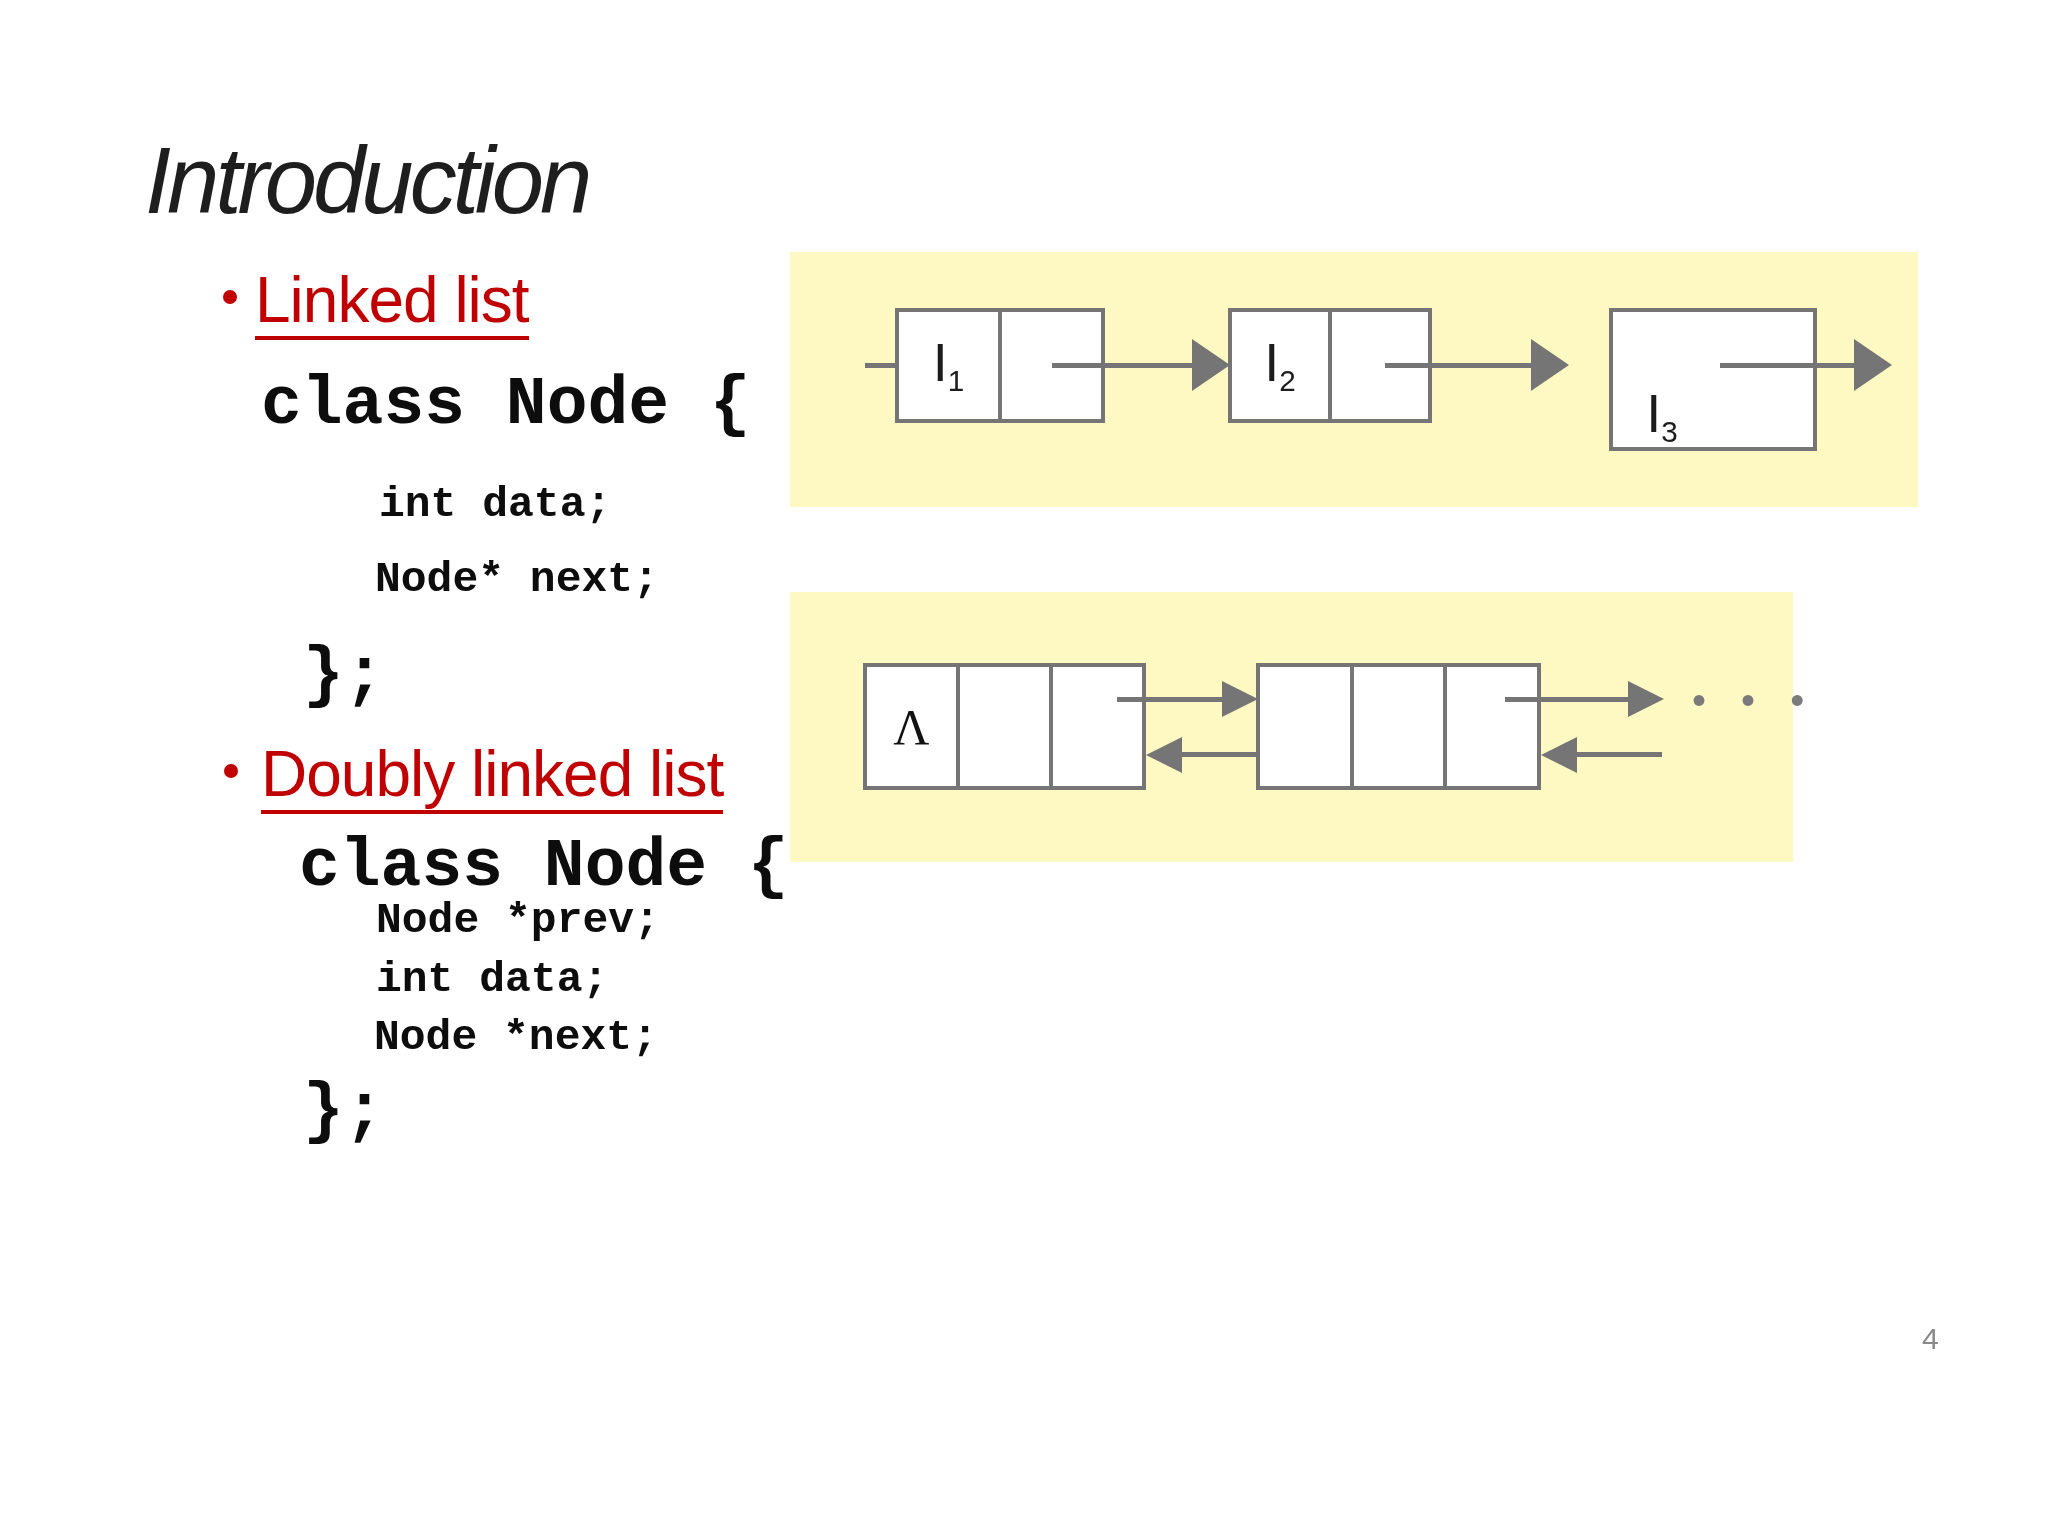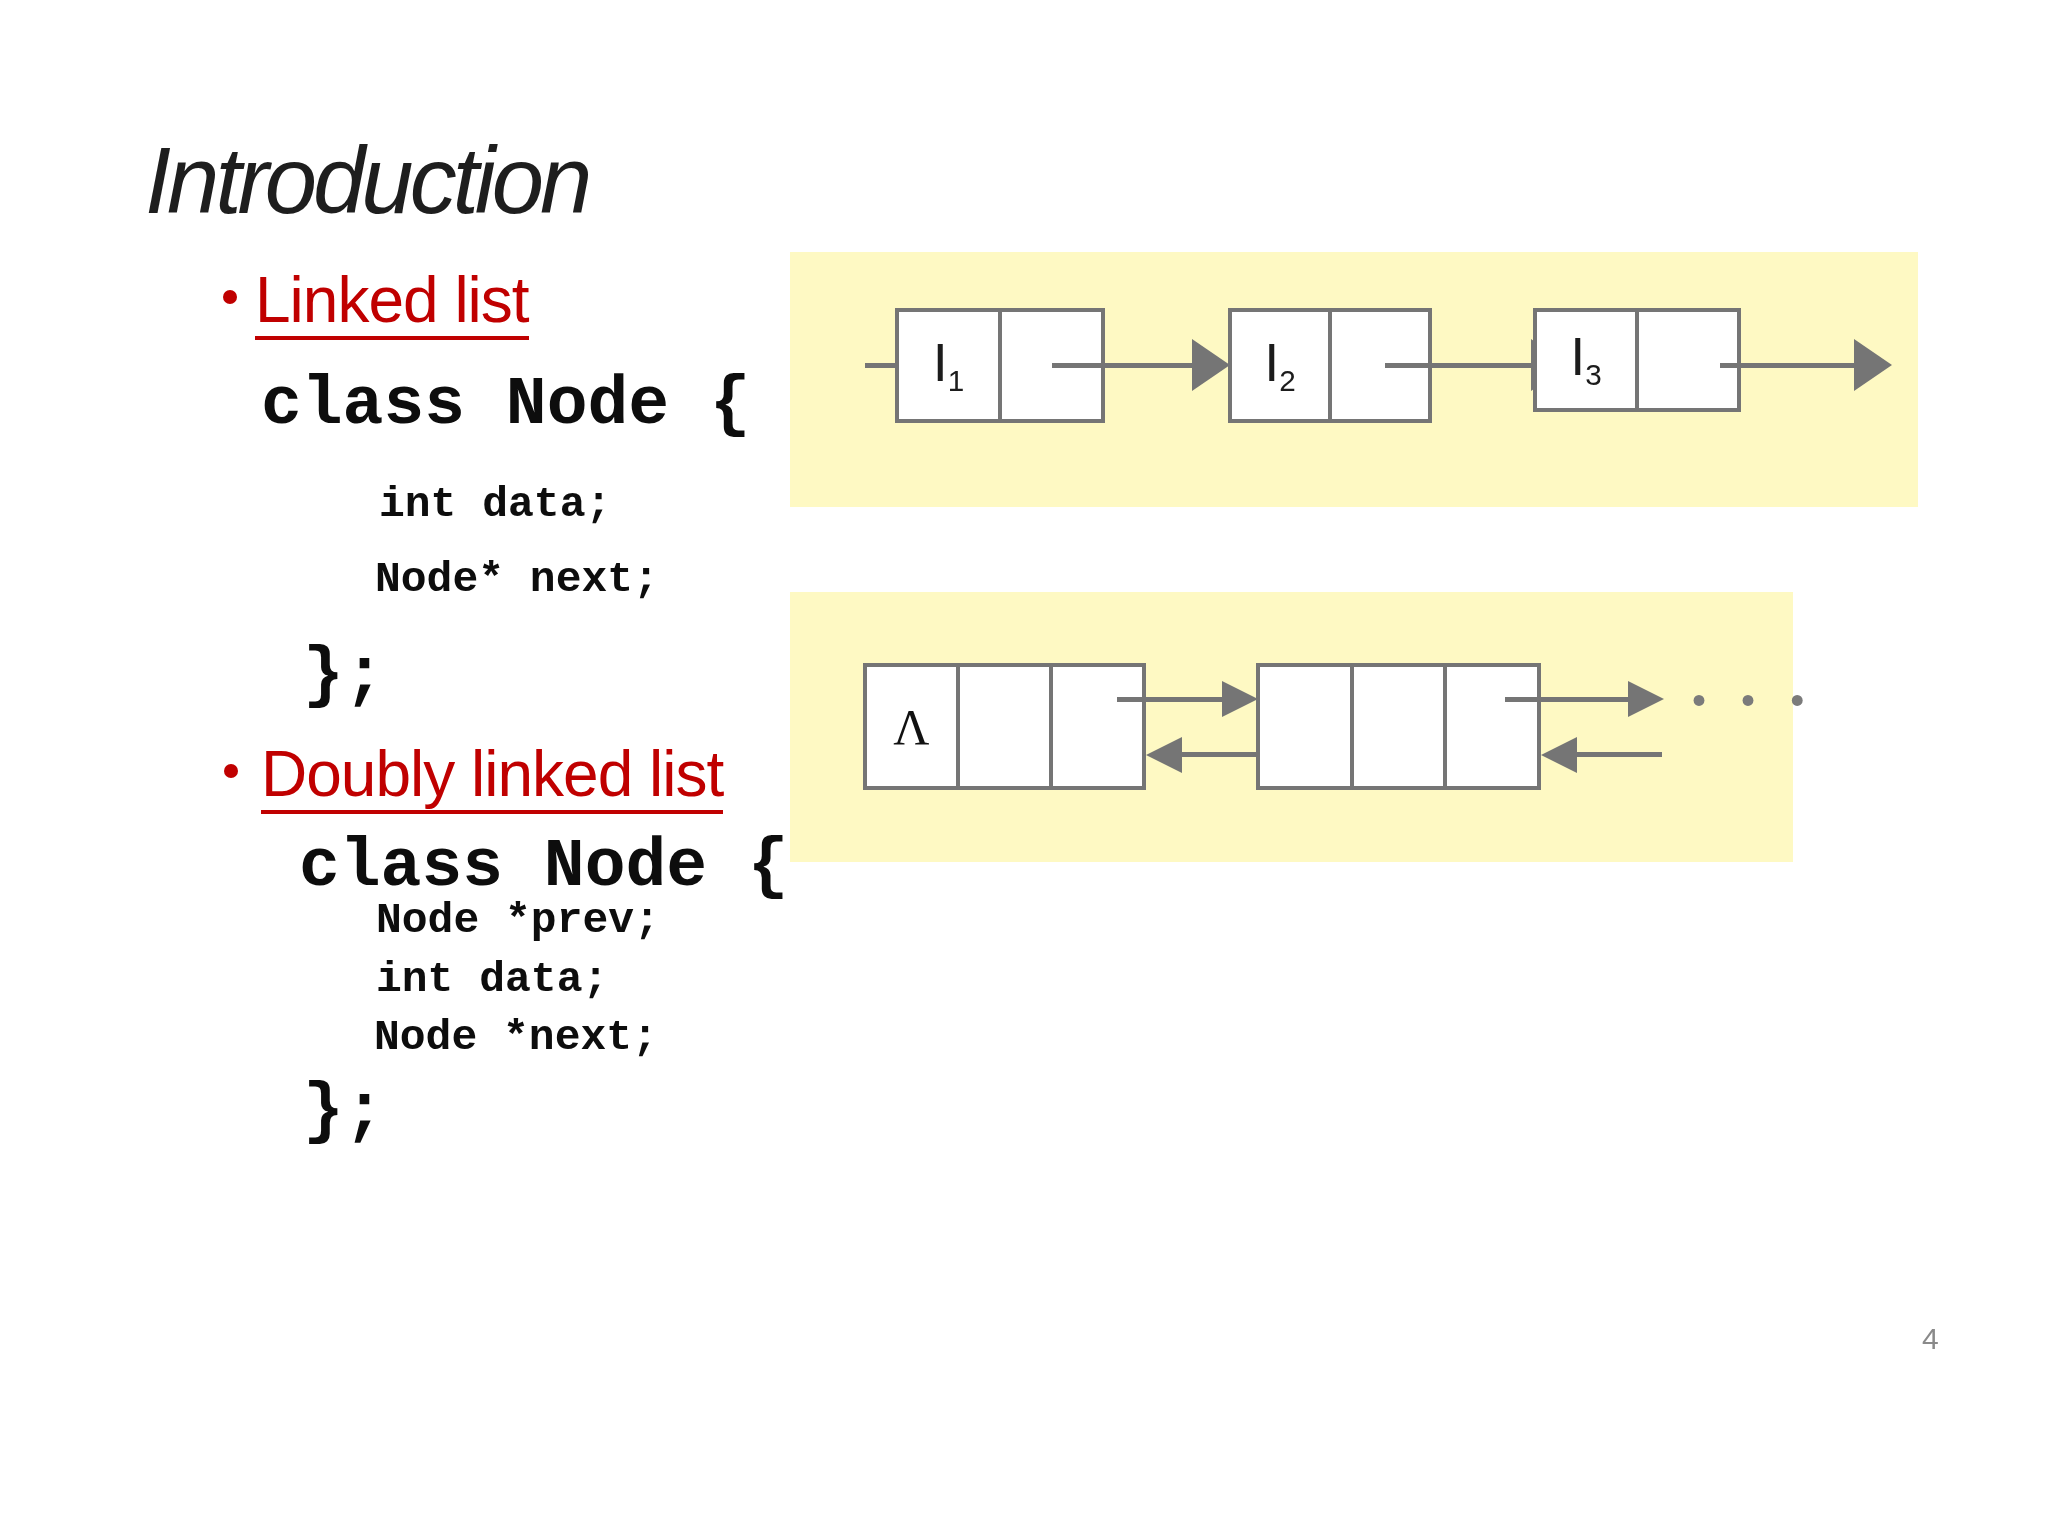--- a/index.html
+++ b/index.html
@@ -149,21 +149,21 @@
     <div class="abs nodebox" style="left:438px;top:56px;width:204px;height:115px;">
       <div class="cell">
         <span class="node-label"><span>I</span><span class="sub">2</span></span>
       </div>
       <div class="cell"></div>
     </div>
 
     <div class="abs hline" style="left:595px;top:111px;width:146px;"></div>
     <div class="abs head-right" style="left:741px;top:87px;"></div>
 
-    <div class="abs nodebox" style="left:743px;top:56px;width:208px;height:104px;">
+    <div class="abs nodebox" style="left:819px;top:56px;width:208px;height:143px;align-items:flex-end;">
       <div class="cell">
         <span class="node-label"><span>I</span><span class="sub">3</span></span>
       </div>
       <div class="cell"></div>
     </div>
 
     <div class="abs hline" style="left:930px;top:111px;width:134px;"></div>
     <div class="abs head-right" style="left:1064px;top:87px;"></div>
   </div>
 

